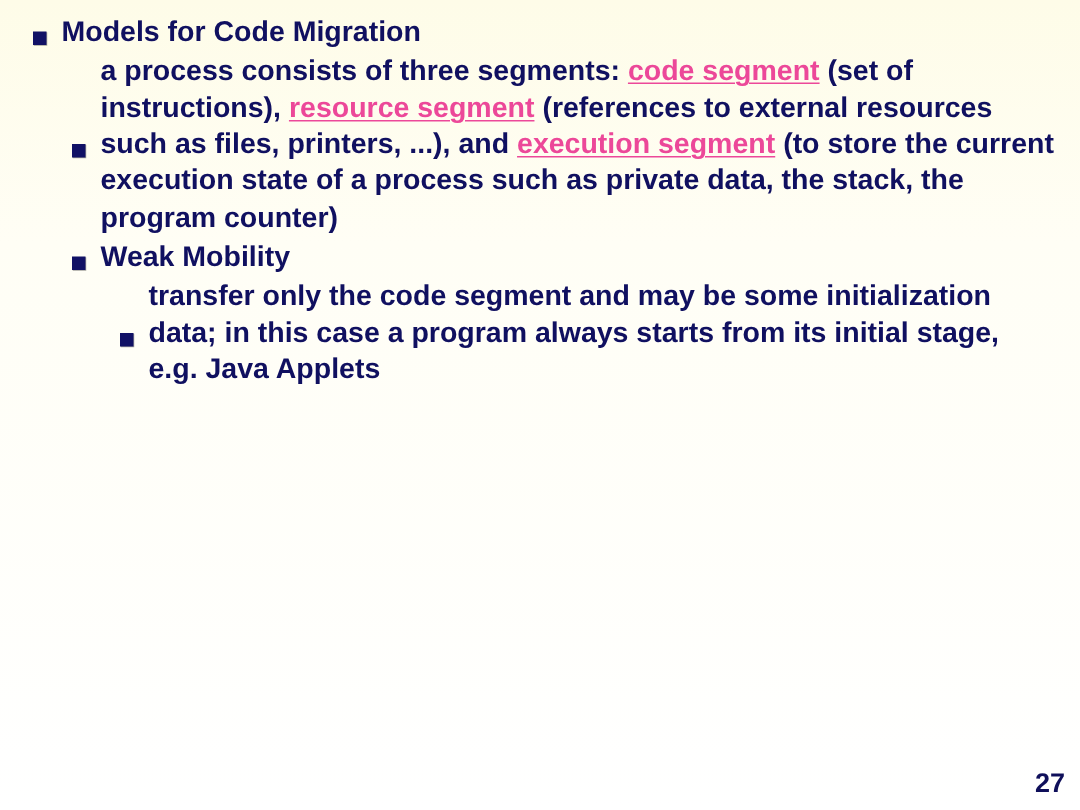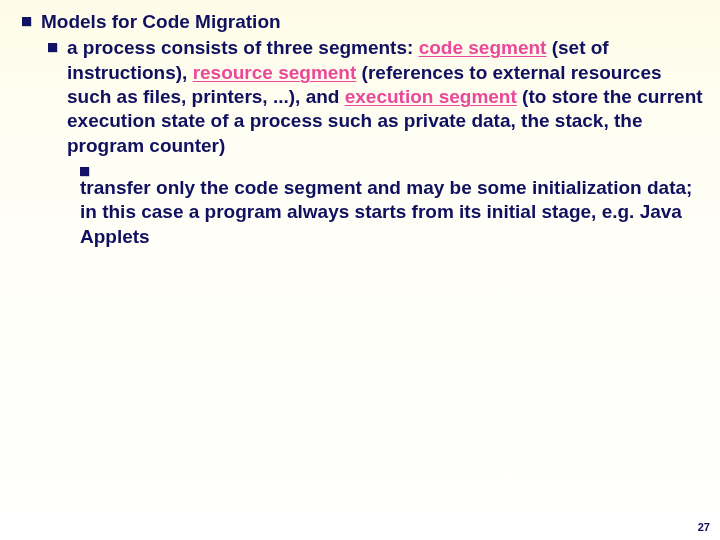--- a/index.html
+++ b/index.html
@@ -16,46 +16,46 @@
     font-size: 19px;
     color: #101060;
     line-height: 1.28;
     position: relative;
   }
   .content {
     padding: 10px 16px 0 16px;
   }
   .bullet-row {
     display: flex;
-    align-items: flex-start;
+    align-items: center;
   }
   .bullet {
     flex: 0 0 auto;
     width: 9px;
     height: 9px;
     background: #111165;
     margin-top: 7px;
     margin-right: 10px;
     box-shadow: 0.5px 0.5px 0 rgba(0,0,0,0.35);
   }
   .l1 { margin-left: 6px; }
   .l2 { margin-left: 32px; }
-  .l3 { margin-left: 64px; flex-direction: column; }
+  .l3 { margin-left: 64px; }
   .txt { flex: 1 1 auto; }
   .term {
     color: #ec4899;
     text-decoration: underline;
     text-decoration-thickness: 1px;
     text-underline-offset: 2px;
   }
   .page-number {
     position: absolute;
     right: 10px;
     bottom: 6px;
-    font-size: 11px;
+    font-size: 18px;
     font-weight: bold;
     color: #0f0f5a;
   }
   .mt4 { margin-top: 2px; }
 </style>
 </head>
 <body>
 
 <div class="content">
 
@@ -64,20 +64,24 @@
     <div class="txt">Models for Code Migration</div>
   </div>
 
   <div class="bullet-row l2 mt4">
     <div class="bullet"></div>
     <div class="txt">
       <span>a process consists of three segments: </span><span class="term">code segment</span><span> (set of instructions), </span><span class="term">resource segment</span><span> (references to external resources such as files, printers, ...), and </span><span class="term">execution segment</span><span> (to store the current execution state of a process such as private data, the stack, the program counter)</span>
     </div>
   </div>
 
+  <div class="bullet-row l2 mt4">
+    <div class="bullet"></div>
+    <div class="txt">Weak Mobility</div>
+  </div>
 
   <div class="bullet-row l3 mt4">
     <div class="bullet"></div>
     <div class="txt">transfer only the code segment and may be some initialization data; in this case a program always starts from its initial stage, e.g. Java Applets</div>
   </div>
 
 
 </div>
 
 <div class="page-number">27</div>

